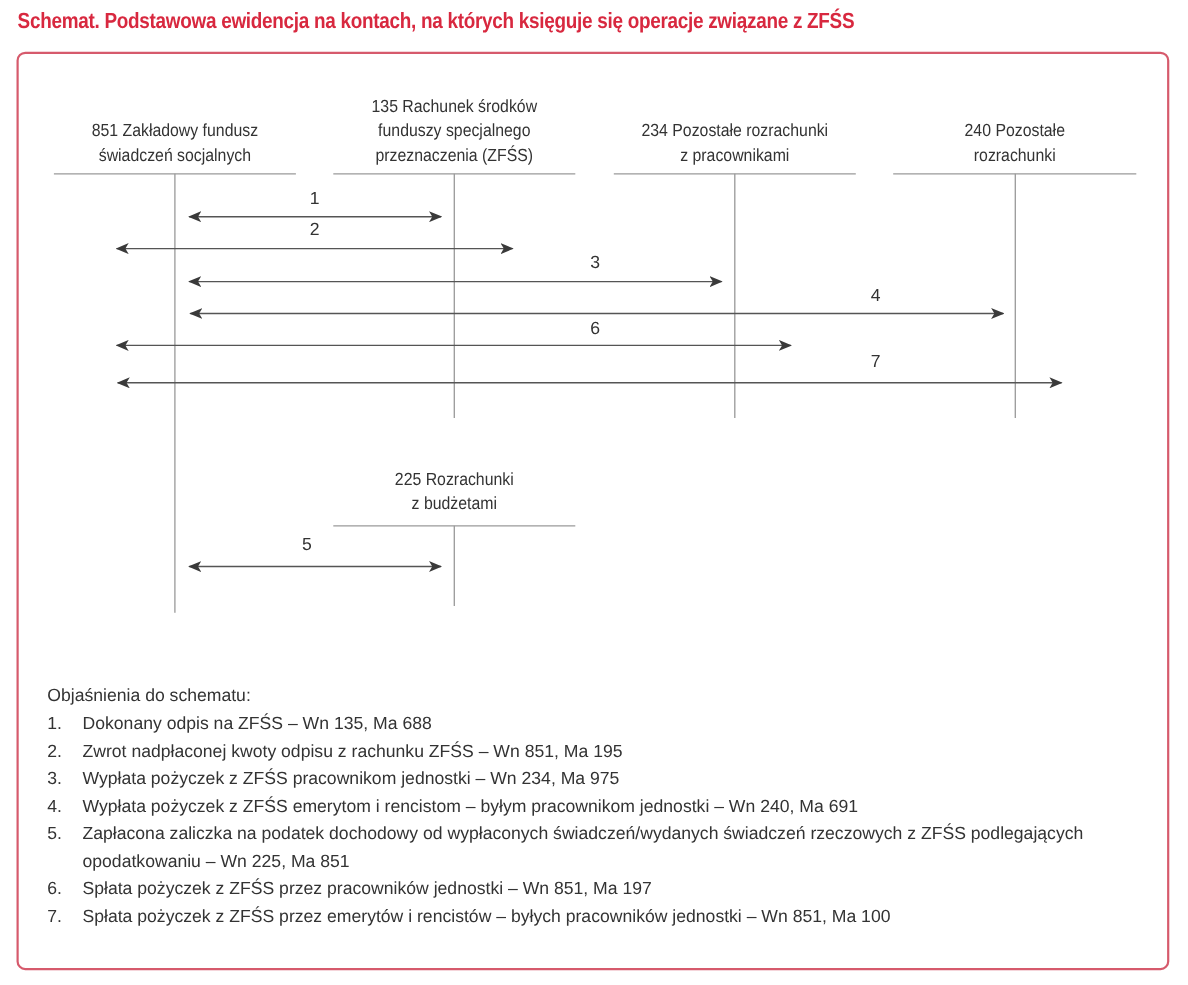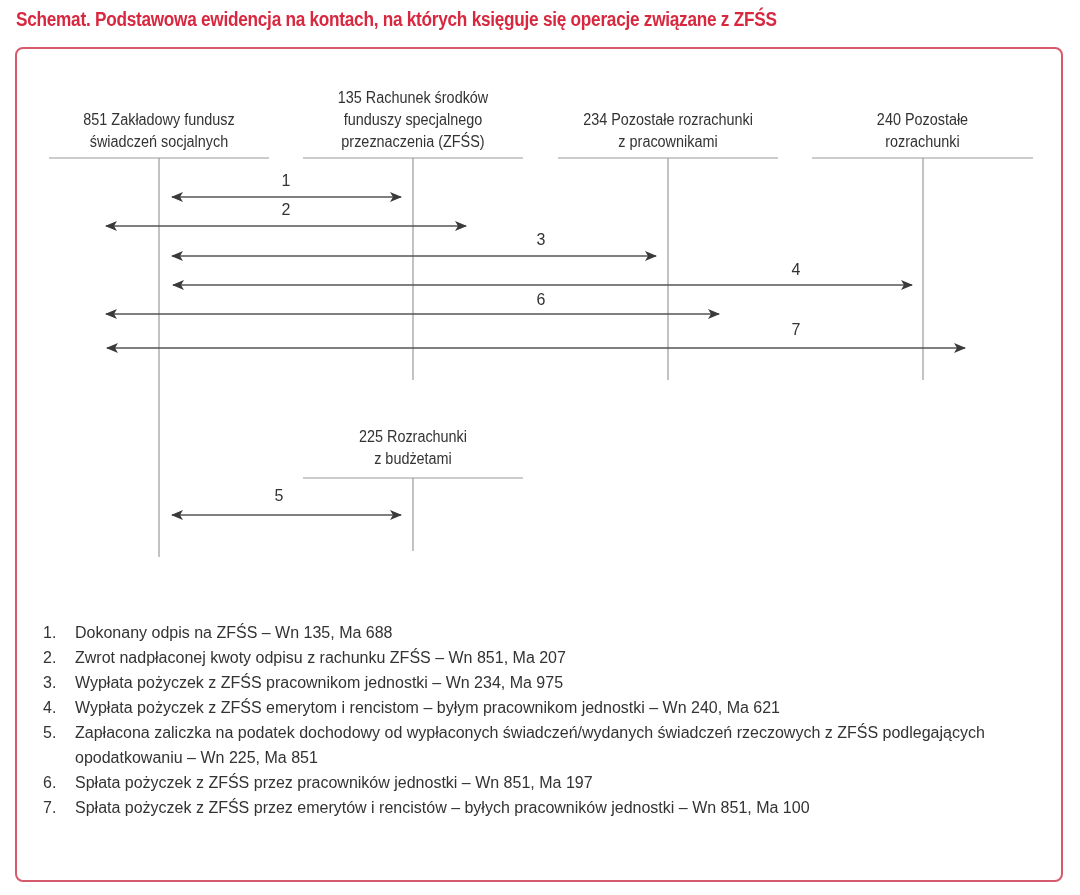--- a/index.html
+++ b/index.html
@@ -85,35 +85,36 @@
 
 <div class="arrow-num" style="left:286px; top:172px;">1</div>
 <div class="arrow-num" style="left:286px; top:201px;">2</div>
 <div class="arrow-num" style="left:541px; top:231px;">3</div>
 <div class="arrow-num" style="left:796px; top:261px;">4</div>
 <div class="arrow-num" style="left:541px; top:291px;">6</div>
 <div class="arrow-num" style="left:796px; top:321px;">7</div>
 <div class="arrow-num" style="left:279px; top:487px;">5</div>
 
 <div class="legend">
+  <div class="legend-heading">Objaśnienia do schematu:</div>
   <div class="legend-item">
     <span class="legend-num">1.</span>
     <span class="legend-text">Dokonany odpis na ZFŚS – Wn 135, Ma 688</span>
   </div>
   <div class="legend-item">
     <span class="legend-num">2.</span>
-    <span class="legend-text">Zwrot nadpłaconej kwoty odpisu z rachunku ZFŚS – Wn 851, Ma 207</span>
+    <span class="legend-text">Zwrot nadpłaconej kwoty odpisu z rachunku ZFŚS – Wn 851, Ma 195</span>
   </div>
   <div class="legend-item">
     <span class="legend-num">3.</span>
     <span class="legend-text">Wypłata pożyczek z ZFŚS pracownikom jednostki – Wn 234, Ma 975</span>
   </div>
   <div class="legend-item">
     <span class="legend-num">4.</span>
-    <span class="legend-text">Wypłata pożyczek z ZFŚS emerytom i rencistom – byłym pracownikom jednostki – Wn 240, Ma 621</span>
+    <span class="legend-text">Wypłata pożyczek z ZFŚS emerytom i rencistom – byłym pracownikom jednostki – Wn 240, Ma 691</span>
   </div>
   <div class="legend-item">
     <span class="legend-num">5.</span>
     <span class="legend-text">Zapłacona zaliczka na podatek dochodowy od wypłaconych świadczeń/wydanych świadczeń rzeczowych z ZFŚS podlegających opodatkowaniu – Wn 225, Ma 851</span>
   </div>
   <div class="legend-item">
     <span class="legend-num">6.</span>
     <span class="legend-text">Spłata pożyczek z ZFŚS przez pracowników jednostki – Wn 851, Ma 197</span>
   </div>
   <div class="legend-item">

